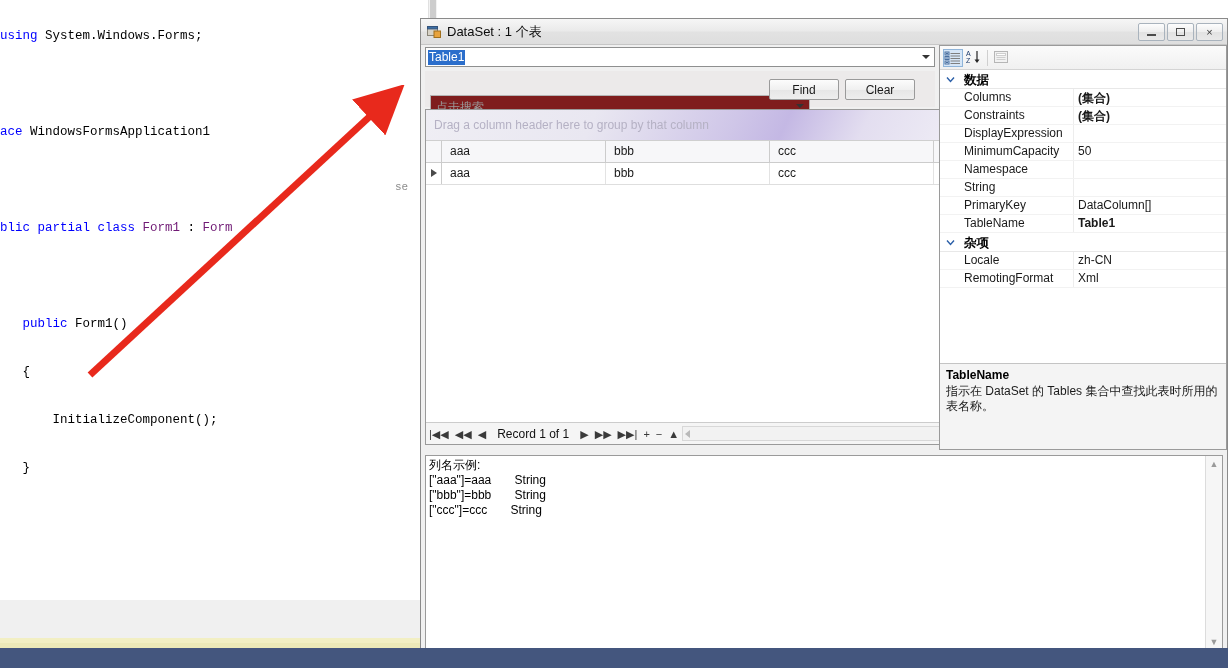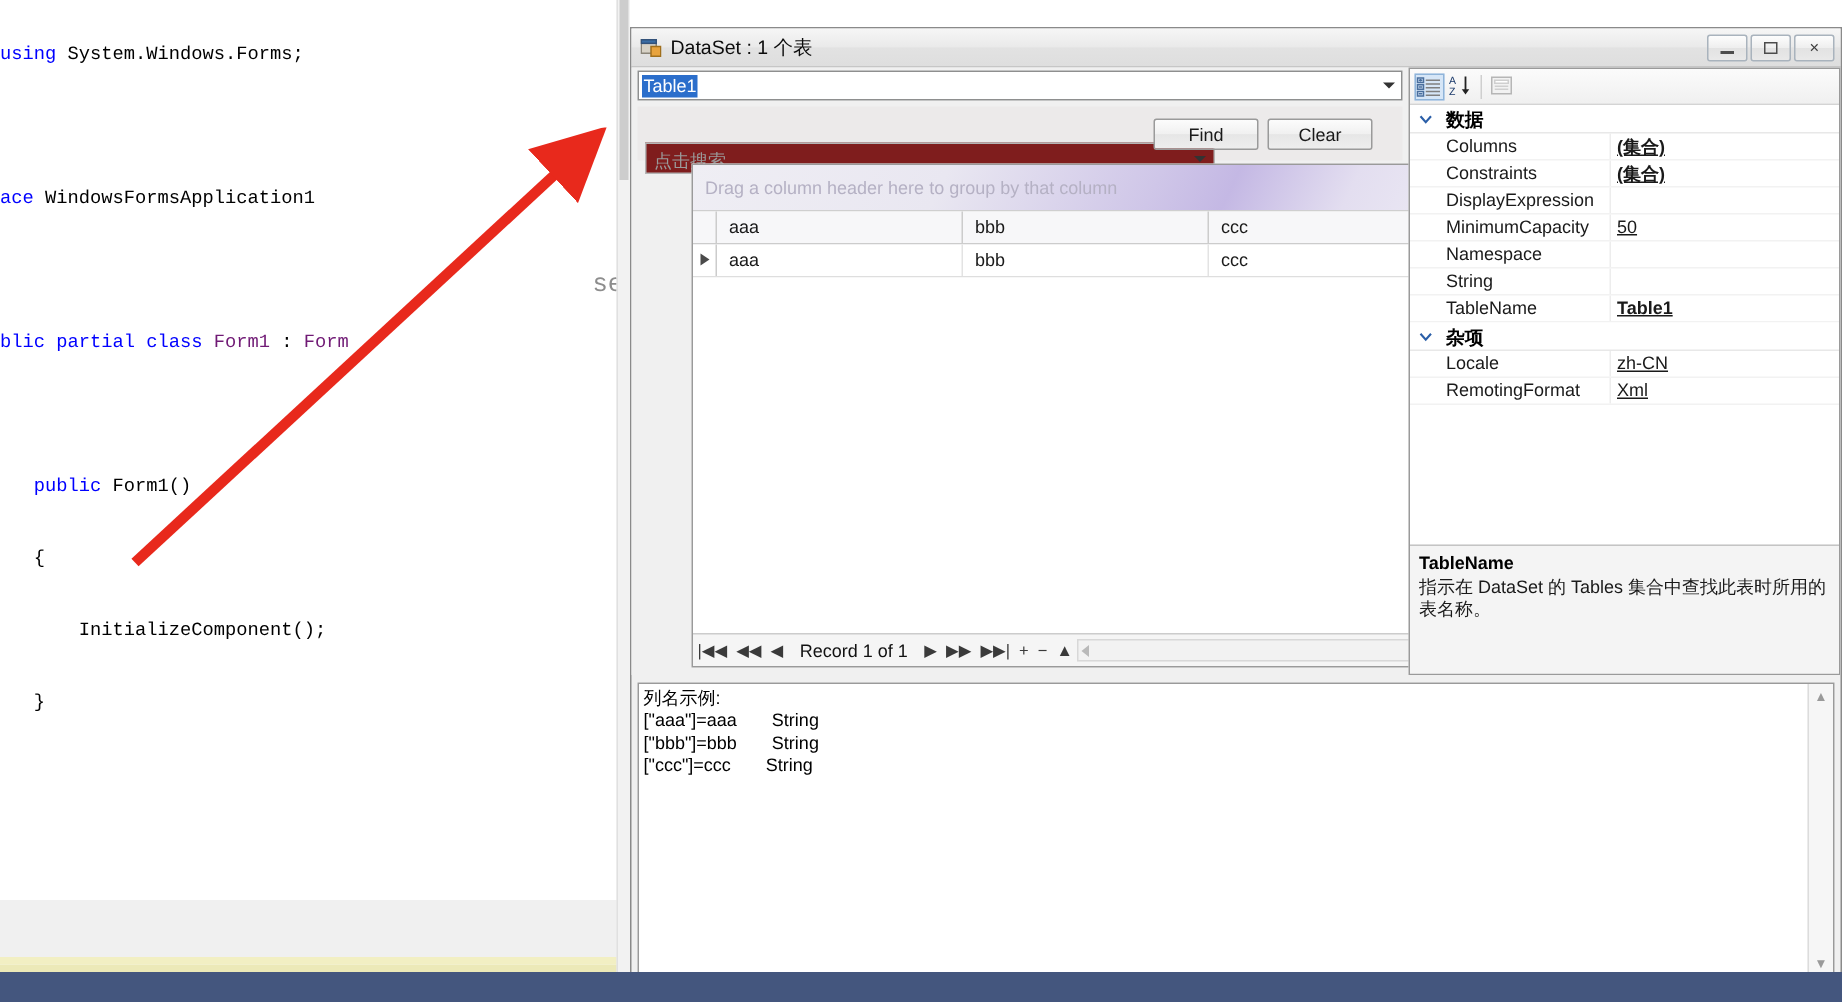--- a/index.html
+++ b/index.html
@@ -6,21 +6,21 @@
   body{
     width:1228px;height:668px;overflow:hidden;background:#ffffff;
     font-family:"Liberation Sans","DejaVu Sans",sans-serif;
     -webkit-font-smoothing:none;
   }
   #root{position:relative;width:1228px;height:668px;}
 
   
   #editor{
     position:absolute;left:0;top:0;width:420px;height:648px;
-    background:#ffffff;overflow:hidden;
+    background:#ffffff;overflow:hidden;padding-left:17px;
   }
   #code{
     position:absolute;left:0;top:-4px;width:420px;
     font-family:"Liberation Mono","DejaVu Sans Mono",monospace;
     font-size:12.5px;line-height:16px;white-space:pre;color:#000000;
   }
   .ln{height:16px;white-space:pre;}
   .kw{color:#0000ff;}
   .ty{color:#701a75;}
   #editor-scroll{
@@ -99,21 +99,21 @@
     position:absolute;top:8px;width:70px;height:21px;box-sizing:border-box;
     background:linear-gradient(180deg,#fcfcfc 0%,#f0f0f0 50%,#e6e6e6 51%,#eeeeee 100%);
     border:1px solid #9a9a9a;border-radius:2px;
     display:flex;align-items:center;justify-content:center;font-size:12px;color:#1a1a1a;
   }
   #btn-find{left:344px;}
   #btn-clear{left:420px;}
 
   #gridpanel{
     position:absolute;left:4px;top:64px;width:560px;height:336px;
-    background:#ffffff;border:1px solid #9a9a9a;box-sizing:border-box;overflow:hidden;margin-left:36px;
+    background:#ffffff;border:1px solid #9a9a9a;box-sizing:border-box;overflow:hidden;
   }
   #groupbar{
     position:relative;height:31px;width:100%;
     background:linear-gradient(115deg,#efeef4 0%,#e9e7f1 30%,#cfc6e8 55%,#c4b8e4 64%,#e3def0 78%,#f2f1f7 100%);
     border-bottom:1px solid #cfcfcf;box-sizing:border-box;
   }
   #groupbar .txt{position:absolute;left:8px;top:8px;font-size:12px;color:#b5b1c4;}
   #hdrrow{
     position:relative;height:22px;width:100%;
     background:#f7f7f9;border-bottom:1px solid #cccccc;box-sizing:border-box;
@@ -173,21 +173,21 @@
   #ptb-cat{left:3px;background:#d6e6f7;border:1px solid #8fb4d9;}
   #ptb-alpha{left:25px;}
   #ptb-sep{position:absolute;left:47px;top:4px;width:1px;height:16px;background:#cfcfcf;}
   #ptb-pages{left:52px;}
   #plist{position:absolute;left:0;top:24px;right:0;height:290px;overflow:hidden;background:#ffffff;}
   .prow{position:relative;height:18px;width:100%;border-bottom:1px solid #f2f2f2;box-sizing:border-box;padding-left:46px;}
   .pcat{position:relative;height:19px;width:100%;background:#ffffff;border-bottom:1px solid #e8e8e8;box-sizing:border-box;}
   .pcat .chev{position:absolute;left:6px;top:5px;width:9px;height:9px;}
   .pcat .ctext{position:absolute;left:24px;top:2px;font-size:12.5px;font-weight:bold;color:#000;}
   .pname{position:absolute;left:24px;top:1px;font-size:12px;color:#1a1a1a;}
-  .pval{position:absolute;left:138px;top:1px;font-size:12px;color:#1a1a1a;text-decoration:underline;}
+  .pval{position:absolute;left:138px;top:1px;font-size:12px;color:#1a1a1a;}
   .pval.b{font-weight:bold;}
   .psplit{position:absolute;left:133px;top:0;width:1px;height:100%;background:#ededed;}
   #pdesc{
     position:absolute;left:0;right:0;bottom:0;height:86px;
     background:#f4f4f4;border-top:1px solid #c4c4c4;box-sizing:border-box;padding:4px 6px;
   }
   #pdesc .t{font-size:12px;font-weight:bold;color:#000;margin-bottom:2px;}
   #pdesc .d{font-size:12px;color:#1a1a1a;line-height:15px;}
 </style>
 </head>
@@ -231,21 +231,21 @@
       
       
       
       
       
       
       
       
     </div>
 
-    <div style="position:absolute;left:395px;top:181px;font-size:17px;color:#8d8d8d;font-family:'Liberation Mono',monospace;">se</div>
+    <div style="position:absolute;left:395px;top:181px;font-size:11px;color:#8d8d8d;font-family:'Liberation Mono',monospace;">se</div>
 
     <svg id="arrow" viewBox="0 0 360 320">
       <defs>
         <marker id="ah" markerWidth="7" markerHeight="7" refX="2.2" refY="3.5" orient="auto">
           <path d="M0,0 L7,3.5 L0,7 z" fill="#e8291c"></path>
         </marker>
       </defs>
       <line x1="30" y1="290" x2="320" y2="22" stroke="#e8291c" stroke-width="7" marker-end="url(#ah)"></line>
     </svg>
 
@@ -412,20 +412,25 @@
             <span class="pname">Namespace</span>
             <span class="pval"></span>
           </div>
           <div class="prow">
             <span class="psplit"></span>
             <span class="pname">String</span>
             <span class="pval"></span>
           </div>
           <div class="prow">
             <span class="psplit"></span>
+            <span class="pname">PrimaryKey</span>
+            <span class="pval">DataColumn[]</span>
+          </div>
+          <div class="prow">
+            <span class="psplit"></span>
             <span class="pname">TableName</span>
             <span class="pval b">Table1</span>
           </div>
 
           <div class="pcat">
             <svg class="chev" viewBox="0 0 9 9">
               <path d="M1,2.5 L4.5,6.5 L8,2.5" fill="none" stroke="#2b5fa8" stroke-width="1.4"></path>
             </svg>
             <span class="ctext">杂项</span>
           </div>

